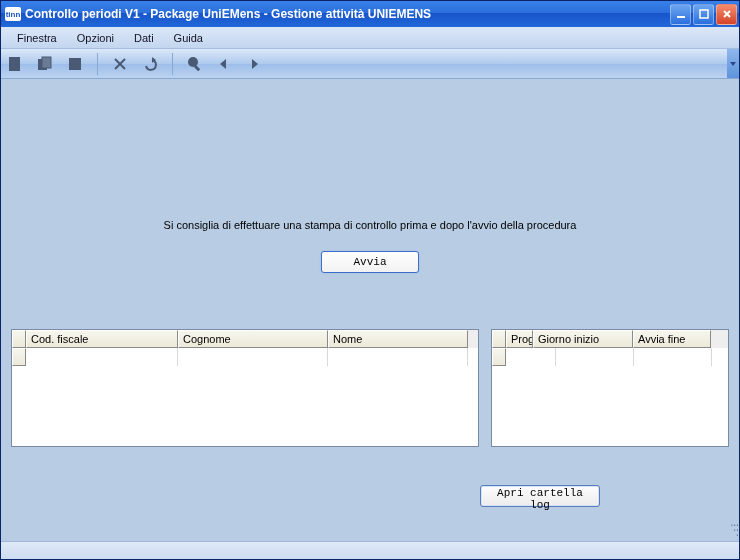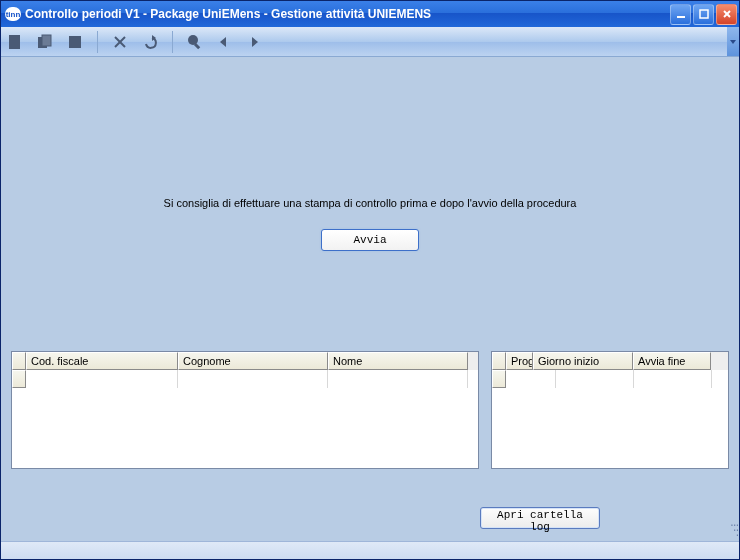--- a/index.html
+++ b/index.html
@@ -26,21 +26,21 @@
     display: flex;
     align-items: center;
     padding: 0 2px 0 4px;
     color: white;
   }
   .title-icon {
     width: 16px;
     height: 14px;
     background: #fff;
     margin-right: 4px;
-    border-radius: 7px;
+    border-radius: 2px;
     display: flex;
     align-items: center;
     justify-content: center;
     font-size: 8px;
     color: #1754c9;
     font-weight: bold;
   }
   .title-text {
     flex: 1;
     font-weight: bold;
@@ -124,21 +124,20 @@
     height: 22px;
     border: 1px solid #3d6fc9;
     background: linear-gradient(to bottom,#ffffff,#f2f2f2);
     box-shadow: 0 0 2px #8fb7ecaa;
   }
   .grids {
     display:flex;
     gap:12px;
     padding: 8px 10px;
     height: 120px;
-    margin-top: 44px;
   }
   .grid {
     background: #fff;
     border: 1px solid #7a8aa6;
     height: 118px;
     position: relative;
     overflow: hidden;
   }
   .grid-left { width: 468px; }
   .grid-right { width: 238px; }
@@ -220,20 +219,26 @@
       </div>
       <div class="win-btn win-close">
         <svg width="10" height="10">
             <line x1="2" y1="2" x2="8" y2="8" stroke="#fff" stroke-width="2"></line>
             <line x1="8" y1="2" x2="2" y2="8" stroke="#fff" stroke-width="2"></line>
           </svg>
       </div>
     </div>
   </div>
 
+  <div class="menubar">
+    <div class="menu-item">Finestra</div>
+    <div class="menu-item">Opzioni</div>
+    <div class="menu-item">Dati</div>
+    <div class="menu-item">Guida</div>
+  </div>
 
   <div class="toolbar">
     <div class="tb-group">
       <span class="tb-icon">
           <svg width="14" height="16">
             <rect x="1" y="1" width="11" height="14" fill="#4a5a75"></rect>
           </svg>
         </span>
       <span class="tb-icon">
           <svg width="16" height="16">

